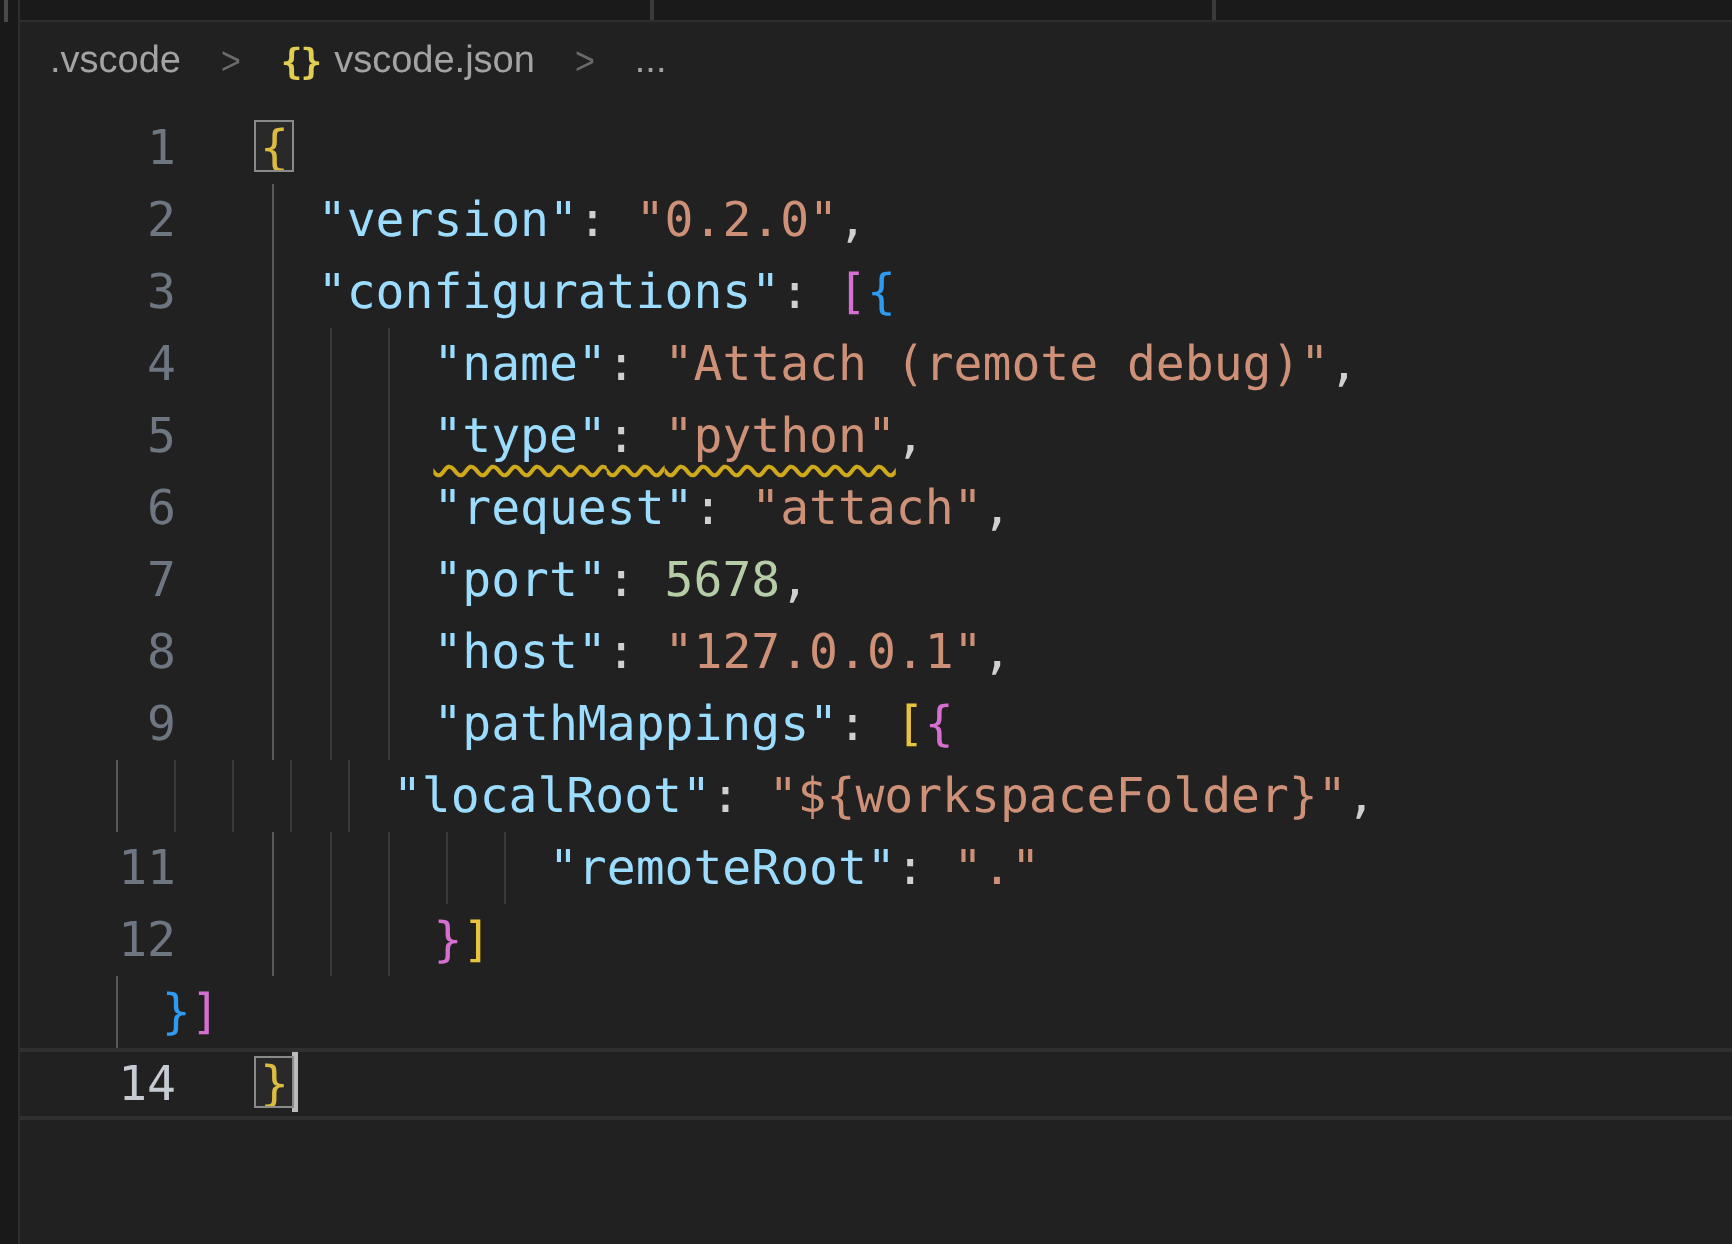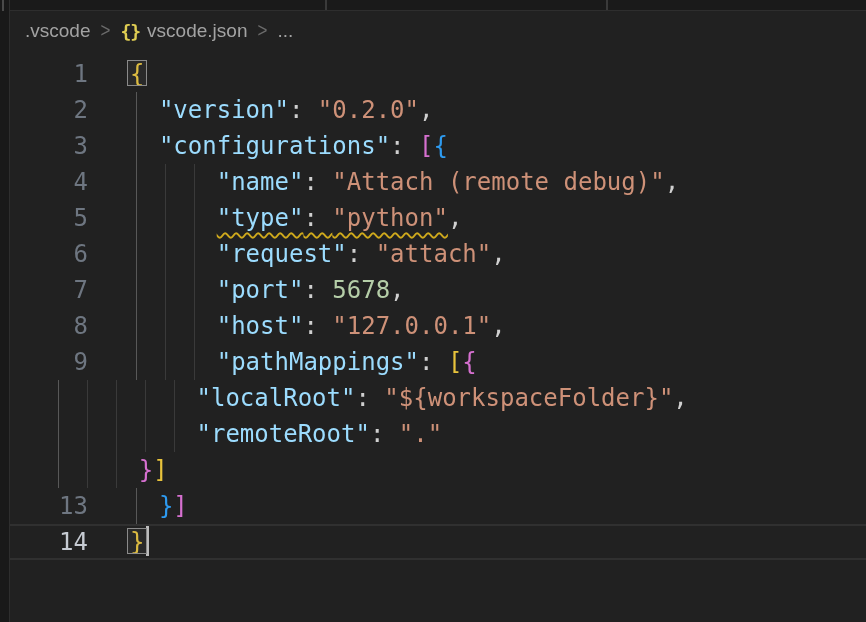--- a/index.html
+++ b/index.html
@@ -16,21 +16,21 @@
   }
   .corner-light { position: absolute; left: 2px; top: 0; width: 2px; height: 11px; background: #4a4a4a; }
   .main { position: absolute; left: 10px; top: 0; right: 0; bottom: 0; }
   .tabstrip {
     position: relative; height: 11px; background: #1a1a1a;
     border-bottom: 1px solid #2e2e2e; box-sizing: border-box;
   }
   .tabsep { position: absolute; top: 0; width: 2px; height: 10px; background: #3a3a3a; }
   .breadcrumbs {
     height: 40px; display: flex; align-items: center;
-    padding-left: 15px; gap: 10px;
+    padding-left: 15px; gap: 20px;
     font-size: 19px; color: #a3a3a3; background: #212121;
   }
   .chev { color: #6b6b6b; font-size: 17px; transform: scaleY(1.15); }
   .bc-file { display: flex; align-items: center; gap: 7px; }
   .json-icon {
     font-family: "DejaVu Sans Mono", monospace; font-weight: bold;
     color: #e0ce53; font-size: 18px; letter-spacing: -1px;
   }
   .editor {
     padding-top: 5px;
@@ -127,27 +127,28 @@
           <div class="lcode"><span class="guide bright" style="left: calc(0ch + 48px);"></span><span class="guide" style="left: calc(2ch + 48px);"></span><span class="guide" style="left: calc(4ch + 48px);"></span><span class="ltext" style="margin-left: 6ch;"><span style="color: rgb(156, 220, 254);">"host"</span><span style="color: rgb(208, 208, 208);">: </span><span style="color: rgb(206, 145, 120);">"127.0.0.1"</span><span style="color: rgb(208, 208, 208);">,</span></span></div>
         </div>
         <div class="row">
           <div class="lnum">9</div>
           <div class="lcode"><span class="guide bright" style="left: calc(0ch + 48px);"></span><span class="guide" style="left: calc(2ch + 48px);"></span><span class="guide" style="left: calc(4ch + 48px);"></span><span class="ltext" style="margin-left: 6ch;"><span style="color: rgb(156, 220, 254);">"pathMappings"</span><span style="color: rgb(208, 208, 208);">: </span><span style="color: rgb(232, 195, 60);">[</span><span style="color: rgb(214, 112, 208);">{</span></span></div>
         </div>
         <div class="row">
           <div class="lcode"><span class="guide bright" style="left: calc(0ch + 48px);"></span><span class="guide" style="left: calc(2ch + 48px);"></span><span class="guide" style="left: calc(4ch + 48px);"></span><span class="guide" style="left: calc(6ch + 48px);"></span><span class="guide" style="left: calc(8ch + 48px);"></span><span class="ltext" style="margin-left: 10ch;"><span style="color: rgb(156, 220, 254);">"localRoot"</span><span style="color: rgb(208, 208, 208);">: </span><span style="color: rgb(206, 145, 120);">"${workspaceFolder}"</span><span style="color: rgb(208, 208, 208);">,</span></span></div>
         </div>
         <div class="row">
+          <div class="lnum">11</div>
           <div class="lcode"><span class="guide bright" style="left: calc(0ch + 48px);"></span><span class="guide" style="left: calc(2ch + 48px);"></span><span class="guide" style="left: calc(4ch + 48px);"></span><span class="guide" style="left: calc(6ch + 48px);"></span><span class="guide" style="left: calc(8ch + 48px);"></span><span class="ltext" style="margin-left: 10ch;"><span style="color: rgb(156, 220, 254);">"remoteRoot"</span><span style="color: rgb(208, 208, 208);">: </span><span style="color: rgb(206, 145, 120);">"."</span></span></div>
         </div>
         <div class="row">
+          <div class="lnum">12</div>
           <div class="lcode"><span class="guide bright" style="left: calc(0ch + 48px);"></span><span class="guide" style="left: calc(2ch + 48px);"></span><span class="guide" style="left: calc(4ch + 48px);"></span><span class="ltext" style="margin-left: 6ch;"><span style="color: rgb(214, 112, 208);">}</span><span style="color: rgb(232, 195, 60);">]</span></span></div>
         </div>
         <div class="row">
-          <div class="lnum">13</div>
           <div class="lcode"><span class="guide bright" style="left: calc(0ch + 48px);"></span><span class="ltext" style="margin-left: 2ch;"><span style="color: rgb(46, 155, 240);">}</span><span style="color: rgb(214, 112, 208);">]</span></span></div>
         </div>
         <div class="row active">
           <div class="lnum">14</div>
           <div class="lcode"><span class="ltext" style="margin-left: 0ch;"><span class="match" style="color: rgb(232, 195, 60);">}</span><span class="cursor"></span></span></div>
         </div>
       </div>
   </div>
 </div>
 

